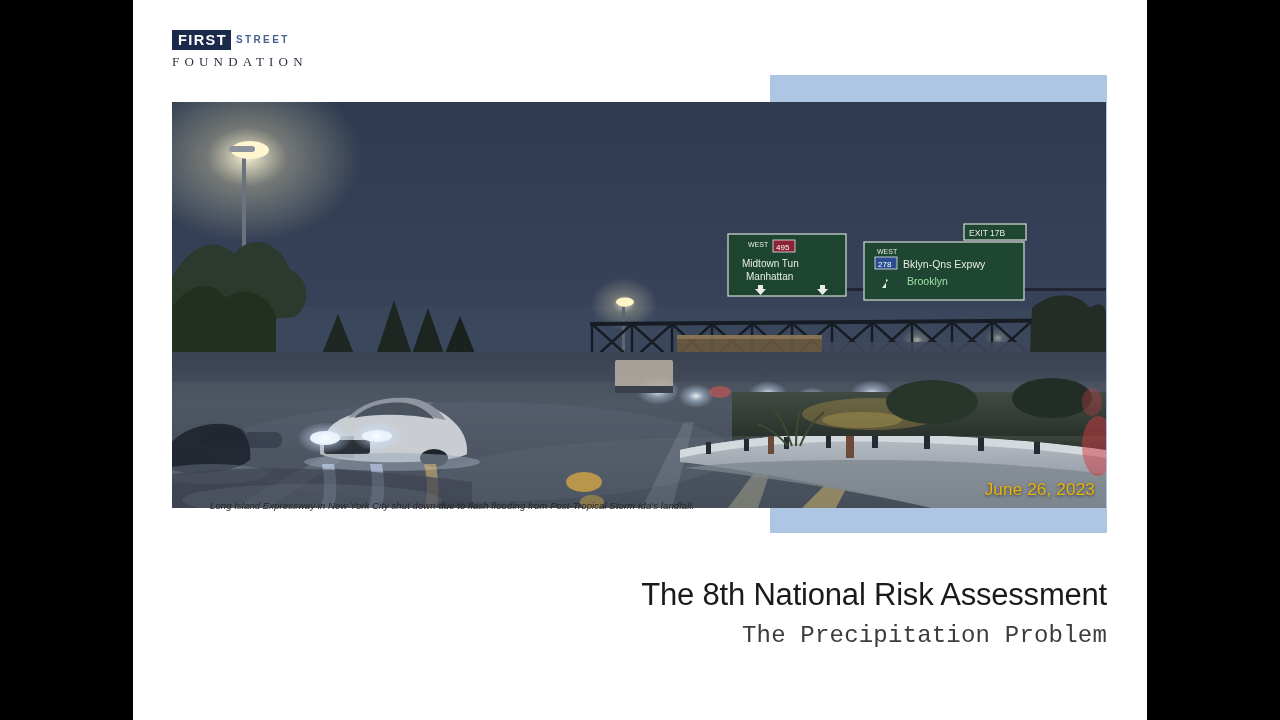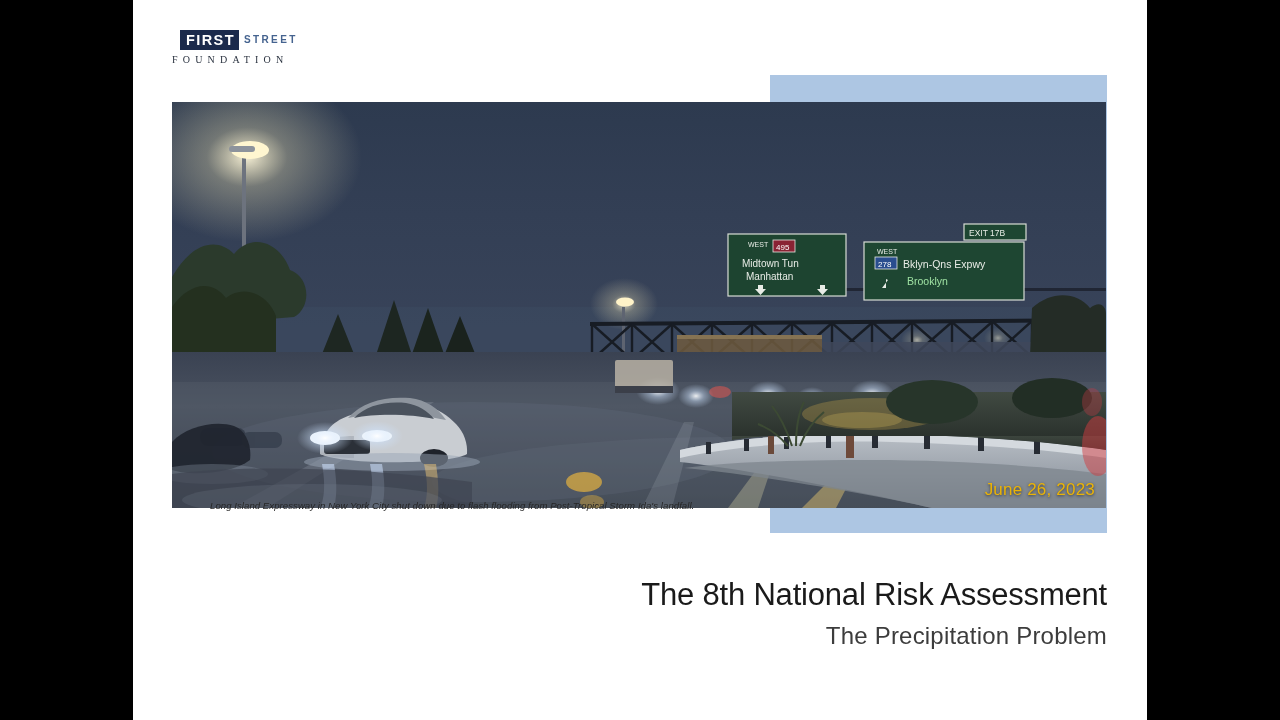--- a/index.html
+++ b/index.html
@@ -29,21 +29,20 @@
   
   #logo {
     position: absolute;
     left: 39px; top: 29px;
     width: 136px; height: 42px;
   }
   #logo-wordmark {
     display: flex;
     align-items: center;
     height: 21px;
-    margin-left: 8px;
   }
   #logo-first-box {
     background: #1b2a4b;
     color: #ffffff;
     font-size: 14.5px;
     font-weight: 700;
     letter-spacing: 1.4px;
     padding: 3px 4px 3px 6px;
     line-height: 14px;
     font-family: "Liberation Sans", sans-serif;
@@ -53,21 +52,21 @@
     font-size: 10px;
     font-weight: 700;
     letter-spacing: 2.4px;
     margin-left: 5px;
     line-height: 14px;
     font-family: "Liberation Sans", sans-serif;
   }
   #logo-foundation {
     margin-top: 4px;
     color: #2b3340;
-    font-size: 10px;
+    font-size: 13px;
     font-weight: 400;
     letter-spacing: 5.2px;
     font-family: "Liberation Serif", serif;
   }
 
   
   #accent-block {
     position: absolute;
     left: 637px; top: 75px;
     width: 337px; height: 458px;
@@ -123,21 +122,21 @@
     line-height: 1.1;
     font-family: "Liberation Sans", sans-serif;
   }
   #sub-title {
     margin-top: 11px;
     font-size: 24px;
     font-weight: 300;
     color: #3c3c3c;
     letter-spacing: 0.2px;
     line-height: 1.1;
-    font-family: Liberation Sans, sans-serif;
+    font-family: Liberation Mono, monospace;
   }
 </style>
 </head>
 <body>
 
 <div id="stage">
 
   <div id="slide">
 
     <div id="logo">

